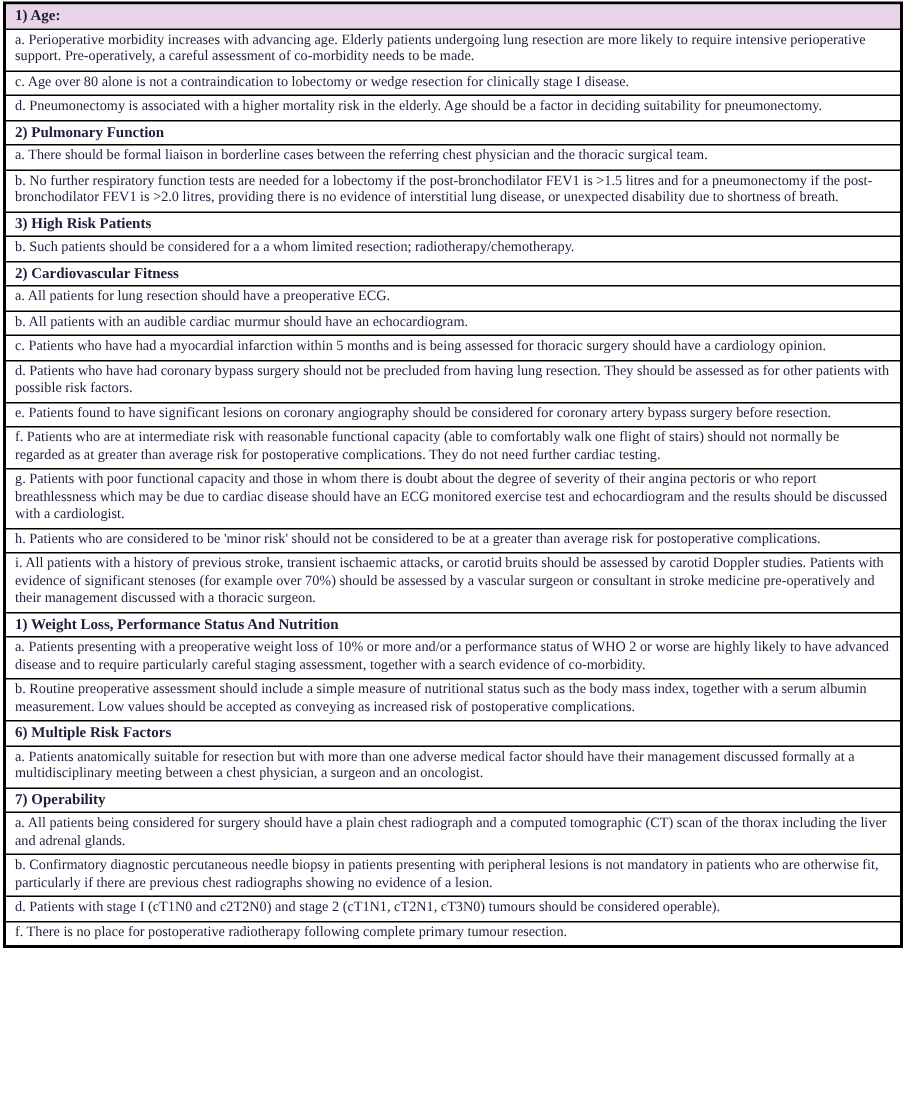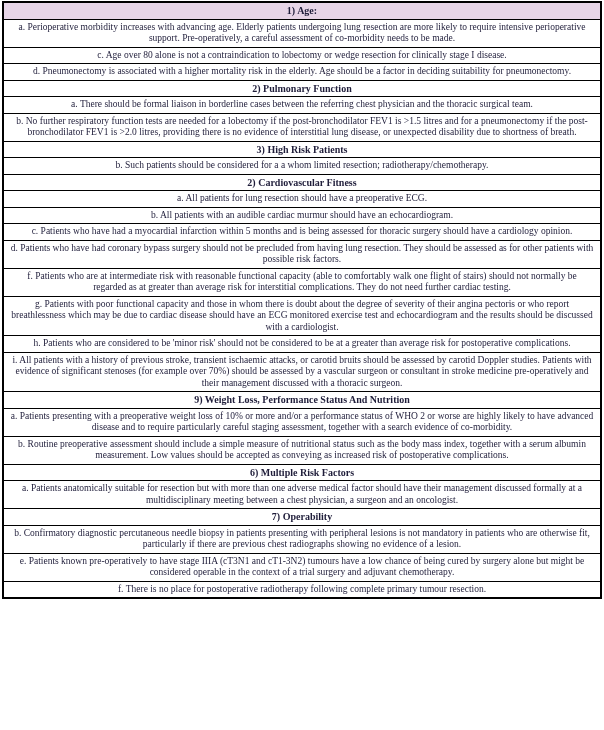--- a/index.html
+++ b/index.html
@@ -16,21 +16,20 @@
     background: #ffffff;
     overflow: hidden;
   }
   .guidelines-table {
     border: 2px solid #000000;
     background: #ffffff;
   }
   .row {
     border-top: 1px solid #000000;
     padding: 2px 6px;
-    text-align: center;
     font-size: 9.5px;
     line-height: 11.5px;
     color: #1f1d3a;
     box-sizing: border-box;
   }
   .row:first-child {
     border-top: none;
   }
   .header-row {
     font-weight: bold;
@@ -50,27 +49,29 @@
       <div class="row header-row">2) Pulmonary Function</div>
       <div class="row item-row">a. There should be formal liaison in borderline cases between the referring chest physician and the thoracic surgical team.</div>
       <div class="row item-row">b. No further respiratory function tests are needed for a lobectomy if the post-bronchodilator FEV1 is &gt;1.5 litres and for a pneumonectomy if the post-bronchodilator FEV1 is &gt;2.0 litres, providing there is no evidence of interstitial lung disease, or unexpected disability due to shortness of breath.</div>
       <div class="row header-row">3) High Risk Patients</div>
       <div class="row item-row">b. Such patients should be considered for a a whom limited resection; radiotherapy/chemotherapy.</div>
       <div class="row header-row">2) Cardiovascular Fitness</div>
       <div class="row item-row">a. All patients for lung resection should have a preoperative ECG.</div>
       <div class="row item-row">b. All patients with an audible cardiac murmur should have an echocardiogram.</div>
       <div class="row item-row">c. Patients who have had a myocardial infarction within 5 months and is being assessed for thoracic surgery should have a cardiology opinion.</div>
       <div class="row item-row">d. Patients who have had coronary bypass surgery should not be precluded from having lung resection. They should be assessed as for other patients with possible risk factors.</div>
-      <div class="row item-row">f. Patients who are at intermediate risk with reasonable functional capacity (able to comfortably walk one flight of stairs) should not normally be regarded as at greater than average risk for interstitial complications. They do not need further cardiac testing.</div>
+      <div class="row item-row">e. Patients found to have significant lesions on coronary angiography should be considered for coronary artery bypass surgery before resection.</div>
+      <div class="row item-row">f. Patients who are at intermediate risk with reasonable functional capacity (able to comfortably walk one flight of stairs) should not normally be regarded as at greater than average risk for postoperative complications. They do not need further cardiac testing.</div>
       <div class="row item-row">g. Patients with poor functional capacity and those in whom there is doubt about the degree of severity of their angina pectoris or who report breathlessness which may be due to cardiac disease should have an ECG monitored exercise test and echocardiogram and the results should be discussed with a cardiologist.</div>
       <div class="row item-row">h. Patients who are considered to be 'minor risk' should not be considered to be at a greater than average risk for postoperative complications.</div>
       <div class="row item-row">i. All patients with a history of previous stroke, transient ischaemic attacks, or carotid bruits should be assessed by carotid Doppler studies. Patients with evidence of significant stenoses (for example over 70%) should be assessed by a vascular surgeon or consultant in stroke medicine pre-operatively and their management discussed with a thoracic surgeon.</div>
-      <div class="row header-row">9) Weight Loss, Performance Status And Nutrition</div>
+      <div class="row header-row">1) Weight Loss, Performance Status And Nutrition</div>
       <div class="row item-row">a. Patients presenting with a preoperative weight loss of 10% or more and/or a performance status of WHO 2 or worse are highly likely to have advanced disease and to require particularly careful staging assessment, together with a search evidence of co-morbidity.</div>
       <div class="row item-row">b. Routine preoperative assessment should include a simple measure of nutritional status such as the body mass index, together with a serum albumin measurement. Low values should be accepted as conveying as increased risk of postoperative complications.</div>
       <div class="row header-row">6) Multiple Risk Factors</div>
       <div class="row item-row">a. Patients anatomically suitable for resection but with more than one adverse medical factor should have their management discussed formally at a multidisciplinary meeting between a chest physician, a surgeon and an oncologist.</div>
       <div class="row header-row">7) Operability</div>
+      <div class="row item-row">a. All patients being considered for surgery should have a plain chest radiograph and a computed tomographic (CT) scan of the thorax including the liver and adrenal glands.</div>
       <div class="row item-row">b. Confirmatory diagnostic percutaneous needle biopsy in patients presenting with peripheral lesions is not mandatory in patients who are otherwise fit, particularly if there are previous chest radiographs showing no evidence of a lesion.</div>
-      <div class="row item-row">e. Patients known pre-operatively to have stage IIIA (cT3N1 and cT1-3N2) tumours have a low chance of being cured by surgery alone but might be considered operable in the context of a trial surgery and adjuvant chemotherapy.</div>
+      <div class="row item-row">d. Patients with stage I (cT1N0 and c2T2N0) and stage 2 (cT1N1, cT2N1, cT3N0) tumours should be considered operable).</div>
       <div class="row item-row">f. There is no place for postoperative radiotherapy following complete primary tumour resection.</div>
     </div>
 </div>
 
 </body></html>

